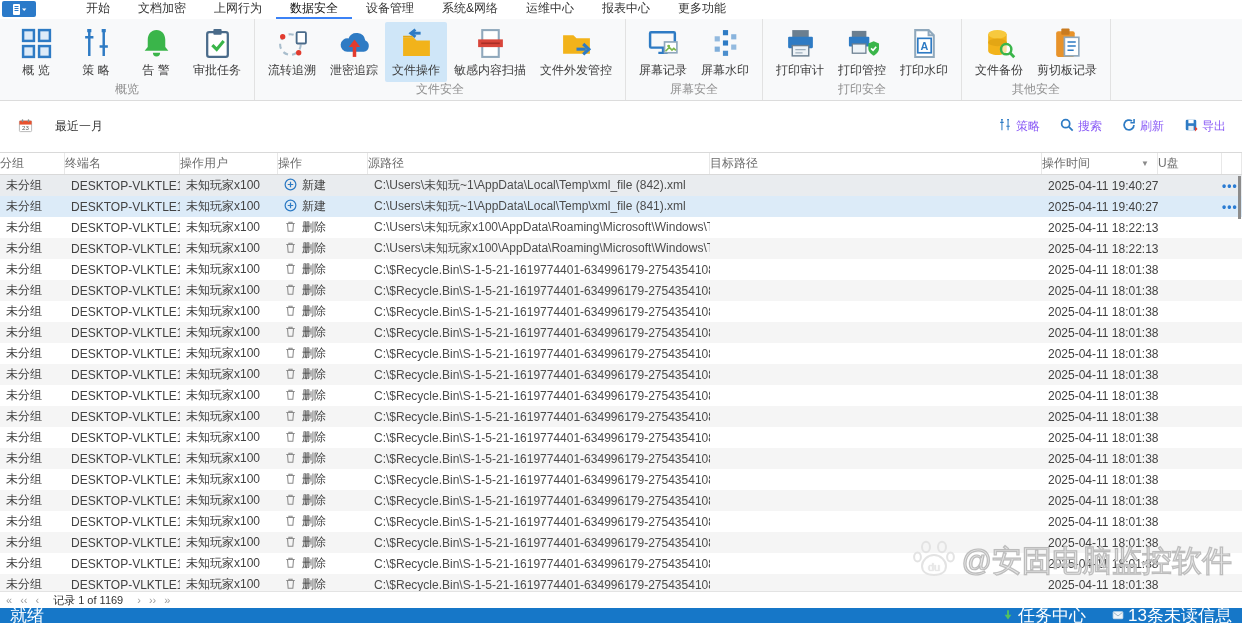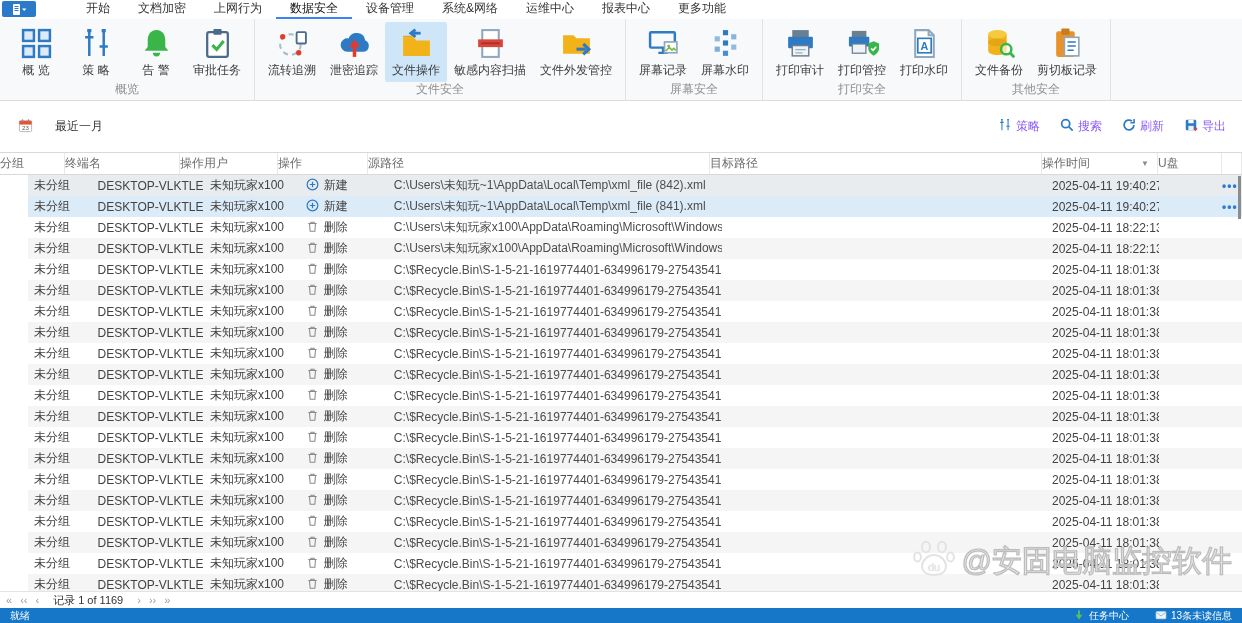--- a/index.html
+++ b/index.html
@@ -32,21 +32,21 @@
   .f-right{display:flex;align-items:center;}
   .tbtn{display:flex;align-items:center;gap:4px;margin-left:20px;cursor:pointer;color:#8b5cf6;}
   .tbtn svg{width:14px;height:14px;}
   
   .tablewrap{position:relative;flex:1 1 auto;display:flex;flex-direction:column;overflow:hidden;}
   .thead{height:21px;display:flex;border-top:1px solid #d9d9d9;border-bottom:1px solid #d9d9d9;
          background:#fff;color:#6d6d6d;flex:0 0 auto;}
   .th{display:flex;align-items:center;padding-left:0;box-sizing:border-box;border-right:1px solid #e8e8e8;
       white-space:nowrap;overflow:hidden;cursor:default;}
   .th .caret{margin-left:auto;margin-right:8px;font-size:8px;color:#8a8a8a;cursor:pointer;}
-  .tbody{position:relative;flex:1 1 auto;overflow:hidden;padding-left:28px;}
+  .tbody{position:relative;flex:1 1 auto;overflow:hidden;}
   .trow{height:21px;display:flex;align-items:center;background:#fff;cursor:default;}
   .trow.stripe{background:#f5f5f5;}
   .trow.sel2{background:#e9ecef;}
   .trow.sel1{background:#dcebf8;}
   .td{padding-left:6px;box-sizing:border-box;white-space:nowrap;overflow:hidden;color:#424242;}
   .td.path{color:#4c4c4c;}
   .actioncell{display:flex;align-items:center;gap:5px;}
   .actioncell svg{width:13px;height:13px;flex:0 0 auto;}
   .cmore{color:#2b7cd3;font-weight:bold;letter-spacing:1px;font-size:12px;padding-left:0;text-align:left;}
   .c0{width:65px;}.c1{width:115px;}.c2{width:98px;}.c3{width:90px;}.c4{width:342px;}
@@ -59,21 +59,21 @@
              -webkit-text-stroke:1.2px rgba(185,185,185,0.95);
              text-shadow:0 0 1px rgba(160,160,160,.6);}
   .watermark svg{width:44px;height:40px;}
   
   .pager{height:16px;flex:0 0 auto;background:#fff;border-top:1px solid #e3e3e3;display:flex;
          align-items:center;gap:8px;padding-left:6px;color:#444;font-size:11px;}
   .pgbtn{color:#9a9a9a;font-size:11px;line-height:1;cursor:pointer;}
   .pglabel{margin:0 6px;color:#333;}
   
   .statusbar{height:15px;flex:0 0 auto;background:#1677c8;color:#fff;display:flex;align-items:center;
-             padding:0 10px;font-size:10px;}
+             padding:0 10px;font-size:17px;}
   .sb-right{margin-left:auto;display:flex;align-items:center;gap:14px;}
   .sb-item{display:flex;align-items:center;gap:4px;cursor:pointer;margin-left:12px;}
   .sb-item svg{width:12px;height:12px;}
 </style>
 </head>
 <body>
 
 <div class="app">
 
   <div class="tabbar">

